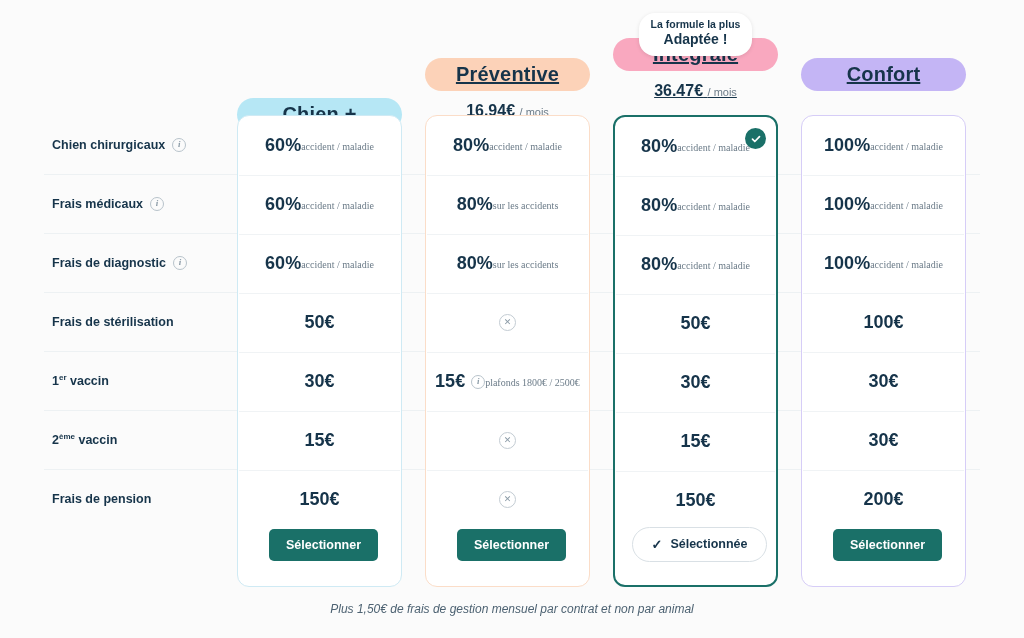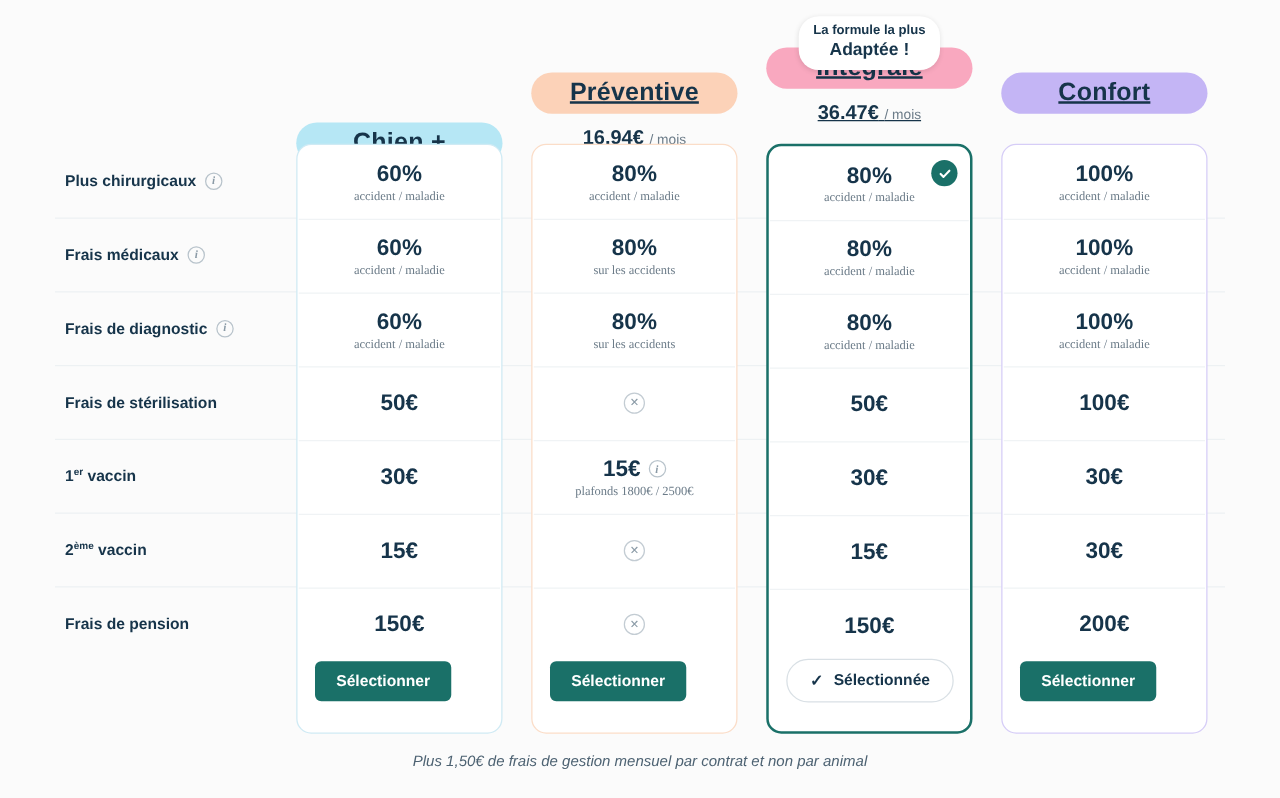--- a/index.html
+++ b/index.html
@@ -128,21 +128,21 @@
   .card.c0 { left: 237px; border-color: #cfeaf4; }
   .card.c1 { left: 425px; border-color: #fbddc8; }
   .card.c2 { left: 613px; border: 2px solid #1a7068; }
   .card.c3 { left: 801px; border-color: #d6cdf7; }
 
   .card .cell {
     position: absolute;
     left: 0; width: 100%;
     height: 59px;
     display: flex;
-    flex-direction: column;
+    flex-direction: row;
     align-items: center;
     justify-content: center;
   }
   .card.c2 .cell { width: 161px; }
 
   .cell .big {
     font-size: 18px;
     font-weight: bold;
     color: #16344a;
     display: flex;
@@ -183,26 +183,26 @@
     background: #1a7068;
     display: flex;
     align-items: center;
     justify-content: center;
   }
   .check-badge svg { display: block; }
 
   
   .btn-wrap {
     position: absolute;
-    left: 14px; bottom: 0;
+    left: 4px; bottom: 0;
     width: 100%;
     height: 82px;
     display: flex;
     align-items: center;
-    justify-content: flex-start;
+    justify-content: center;
   }
   .card.c2 .btn-wrap { width: 161px; }
 
   .btn {
     background: #1a7068;
     color: #ffffff;
     border: none;
     border-radius: 5px;
     padding: 9px 17px;
     font-size: 12.5px;
@@ -278,21 +278,21 @@
     <div class="sep" style="top:59px"></div>
     <div class="sep" style="top:118px"></div>
     <div class="sep" style="top:177px"></div>
     <div class="sep" style="top:236px"></div>
     <div class="sep" style="top:295px"></div>
     <div class="sep" style="top:354px"></div>
 
     <div class="labels">
 
       <div class="label-cell" style="top:0px">
-        <span>Plus chirurgicaux</span>
+        <span>Chien chirurgicaux</span>
         <span class="icon-info">i</span>
       </div>
 
       <div class="label-cell" style="top:59px">
         <span>Frais médicaux</span>
         <span class="icon-info">i</span>
       </div>
 
       <div class="label-cell" style="top:118px">
         <span>Frais de diagnostic</span>

